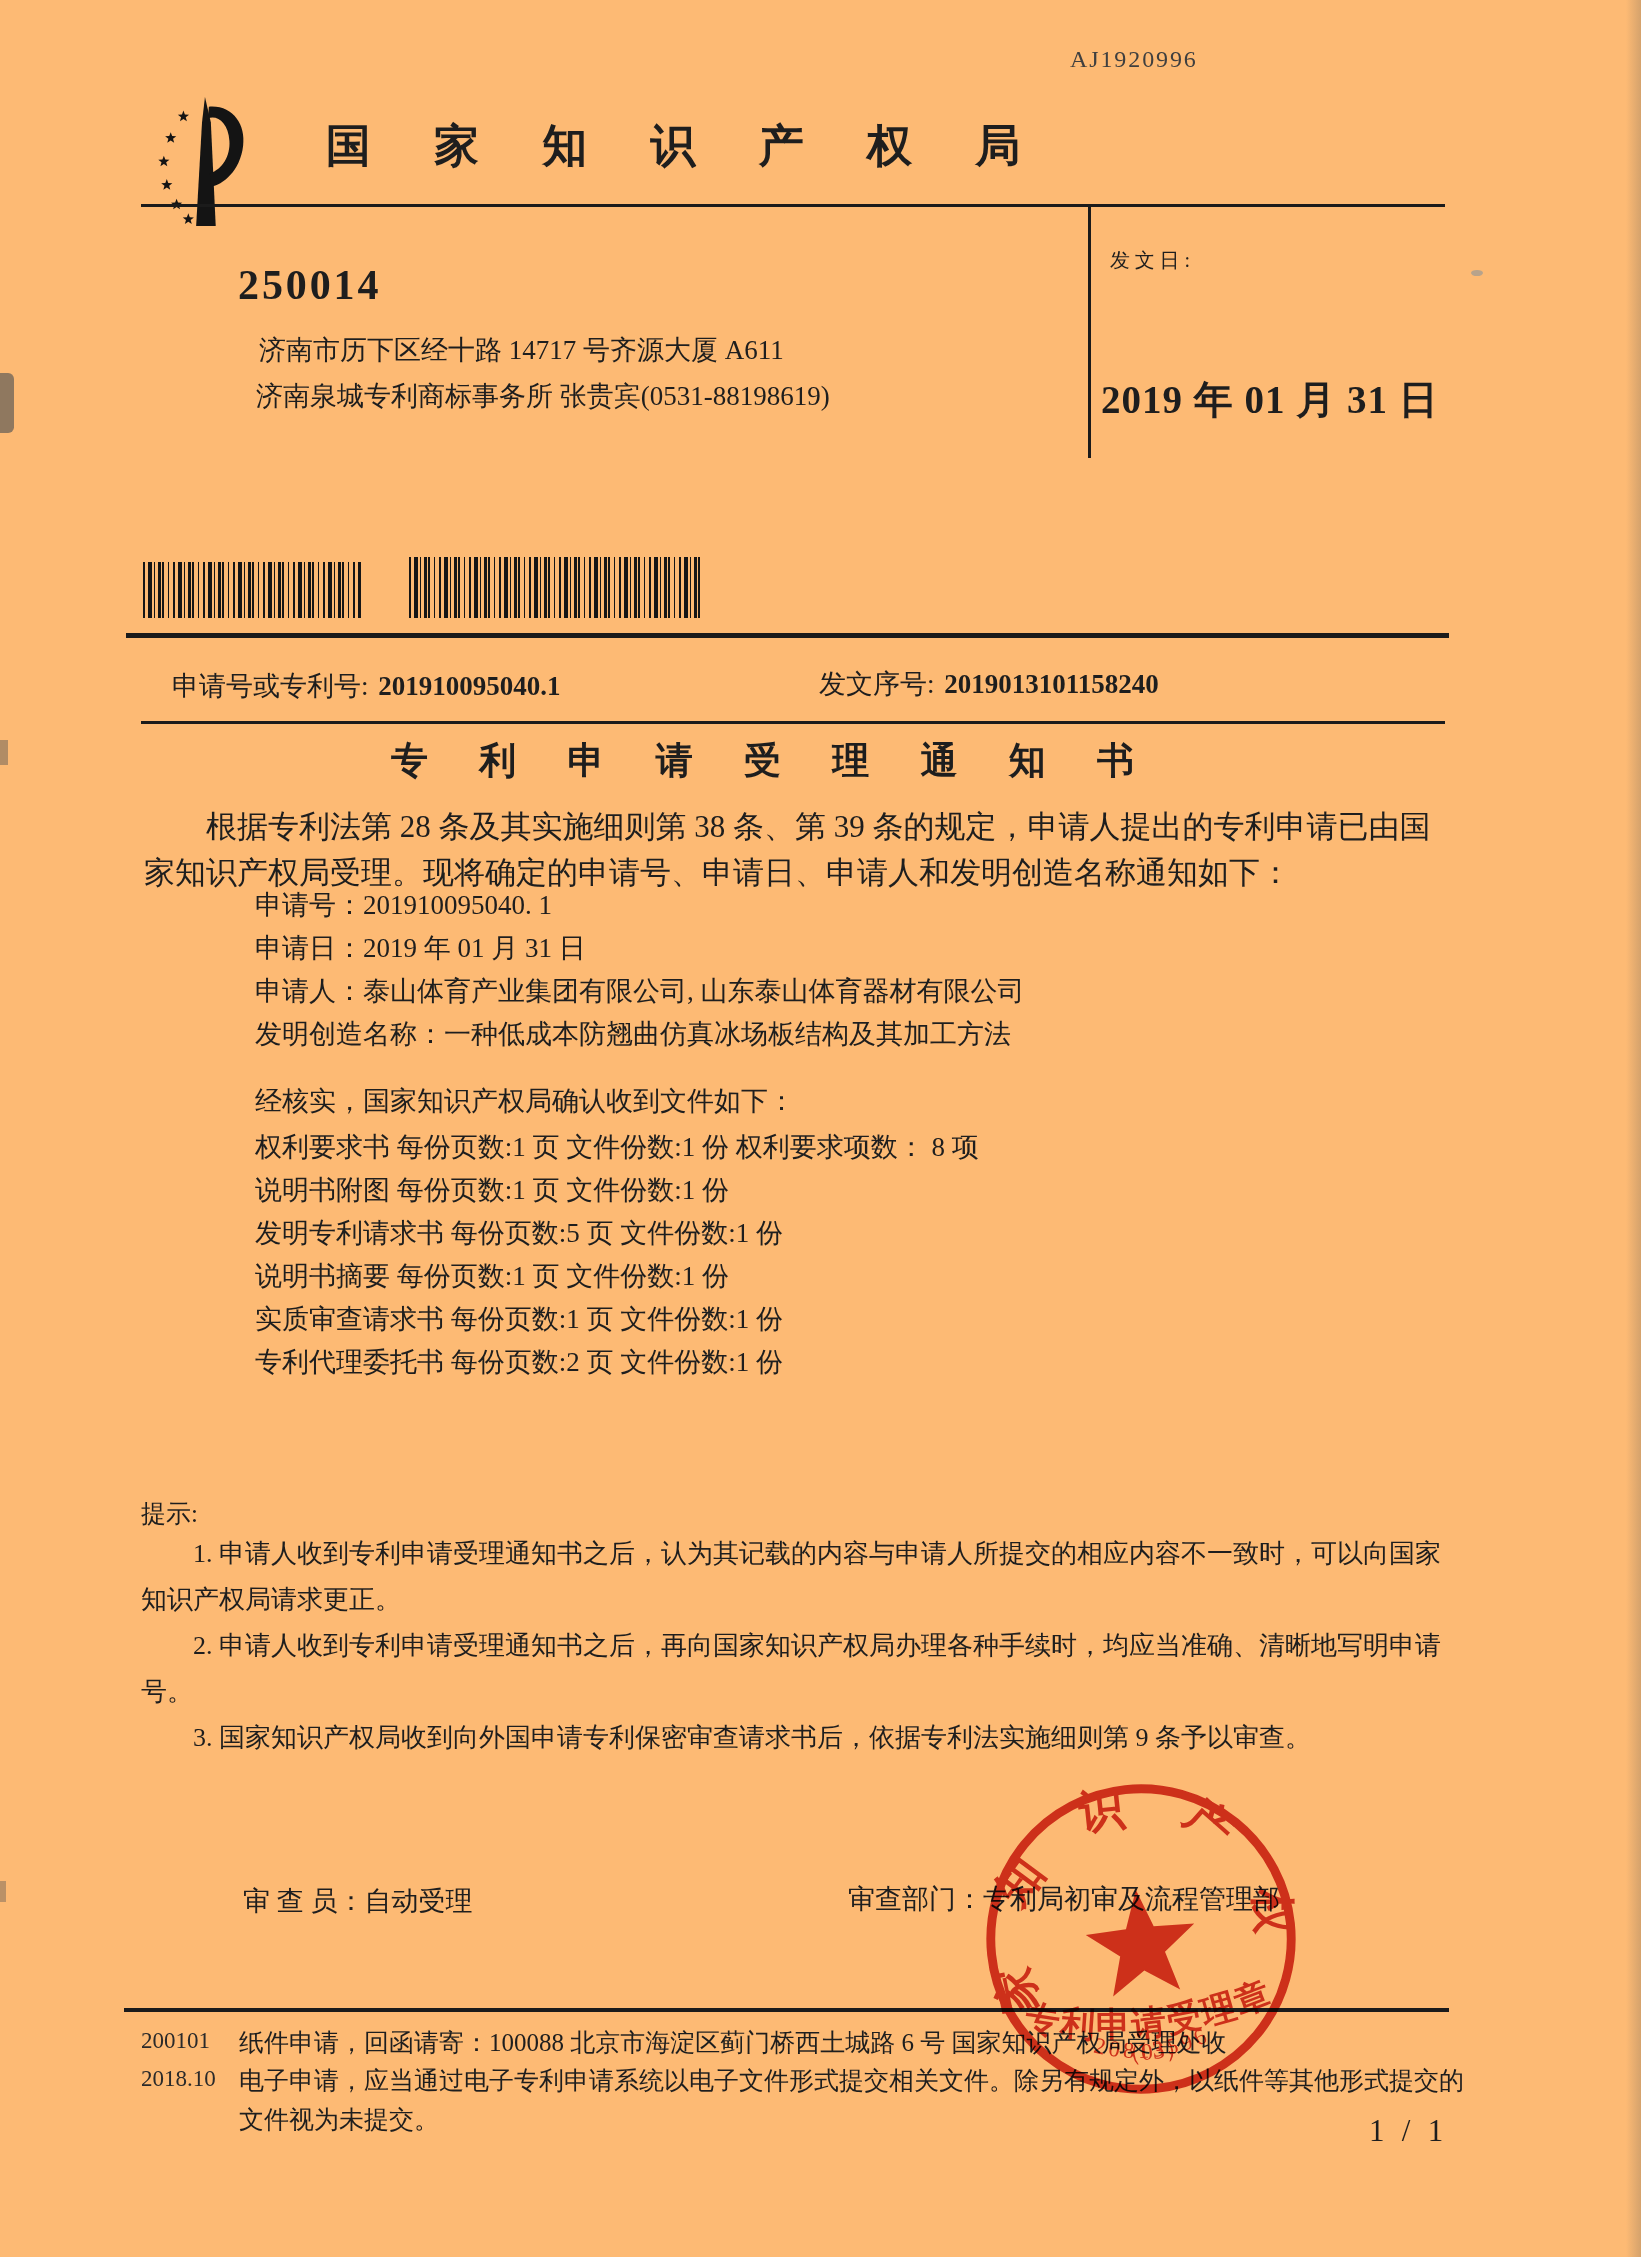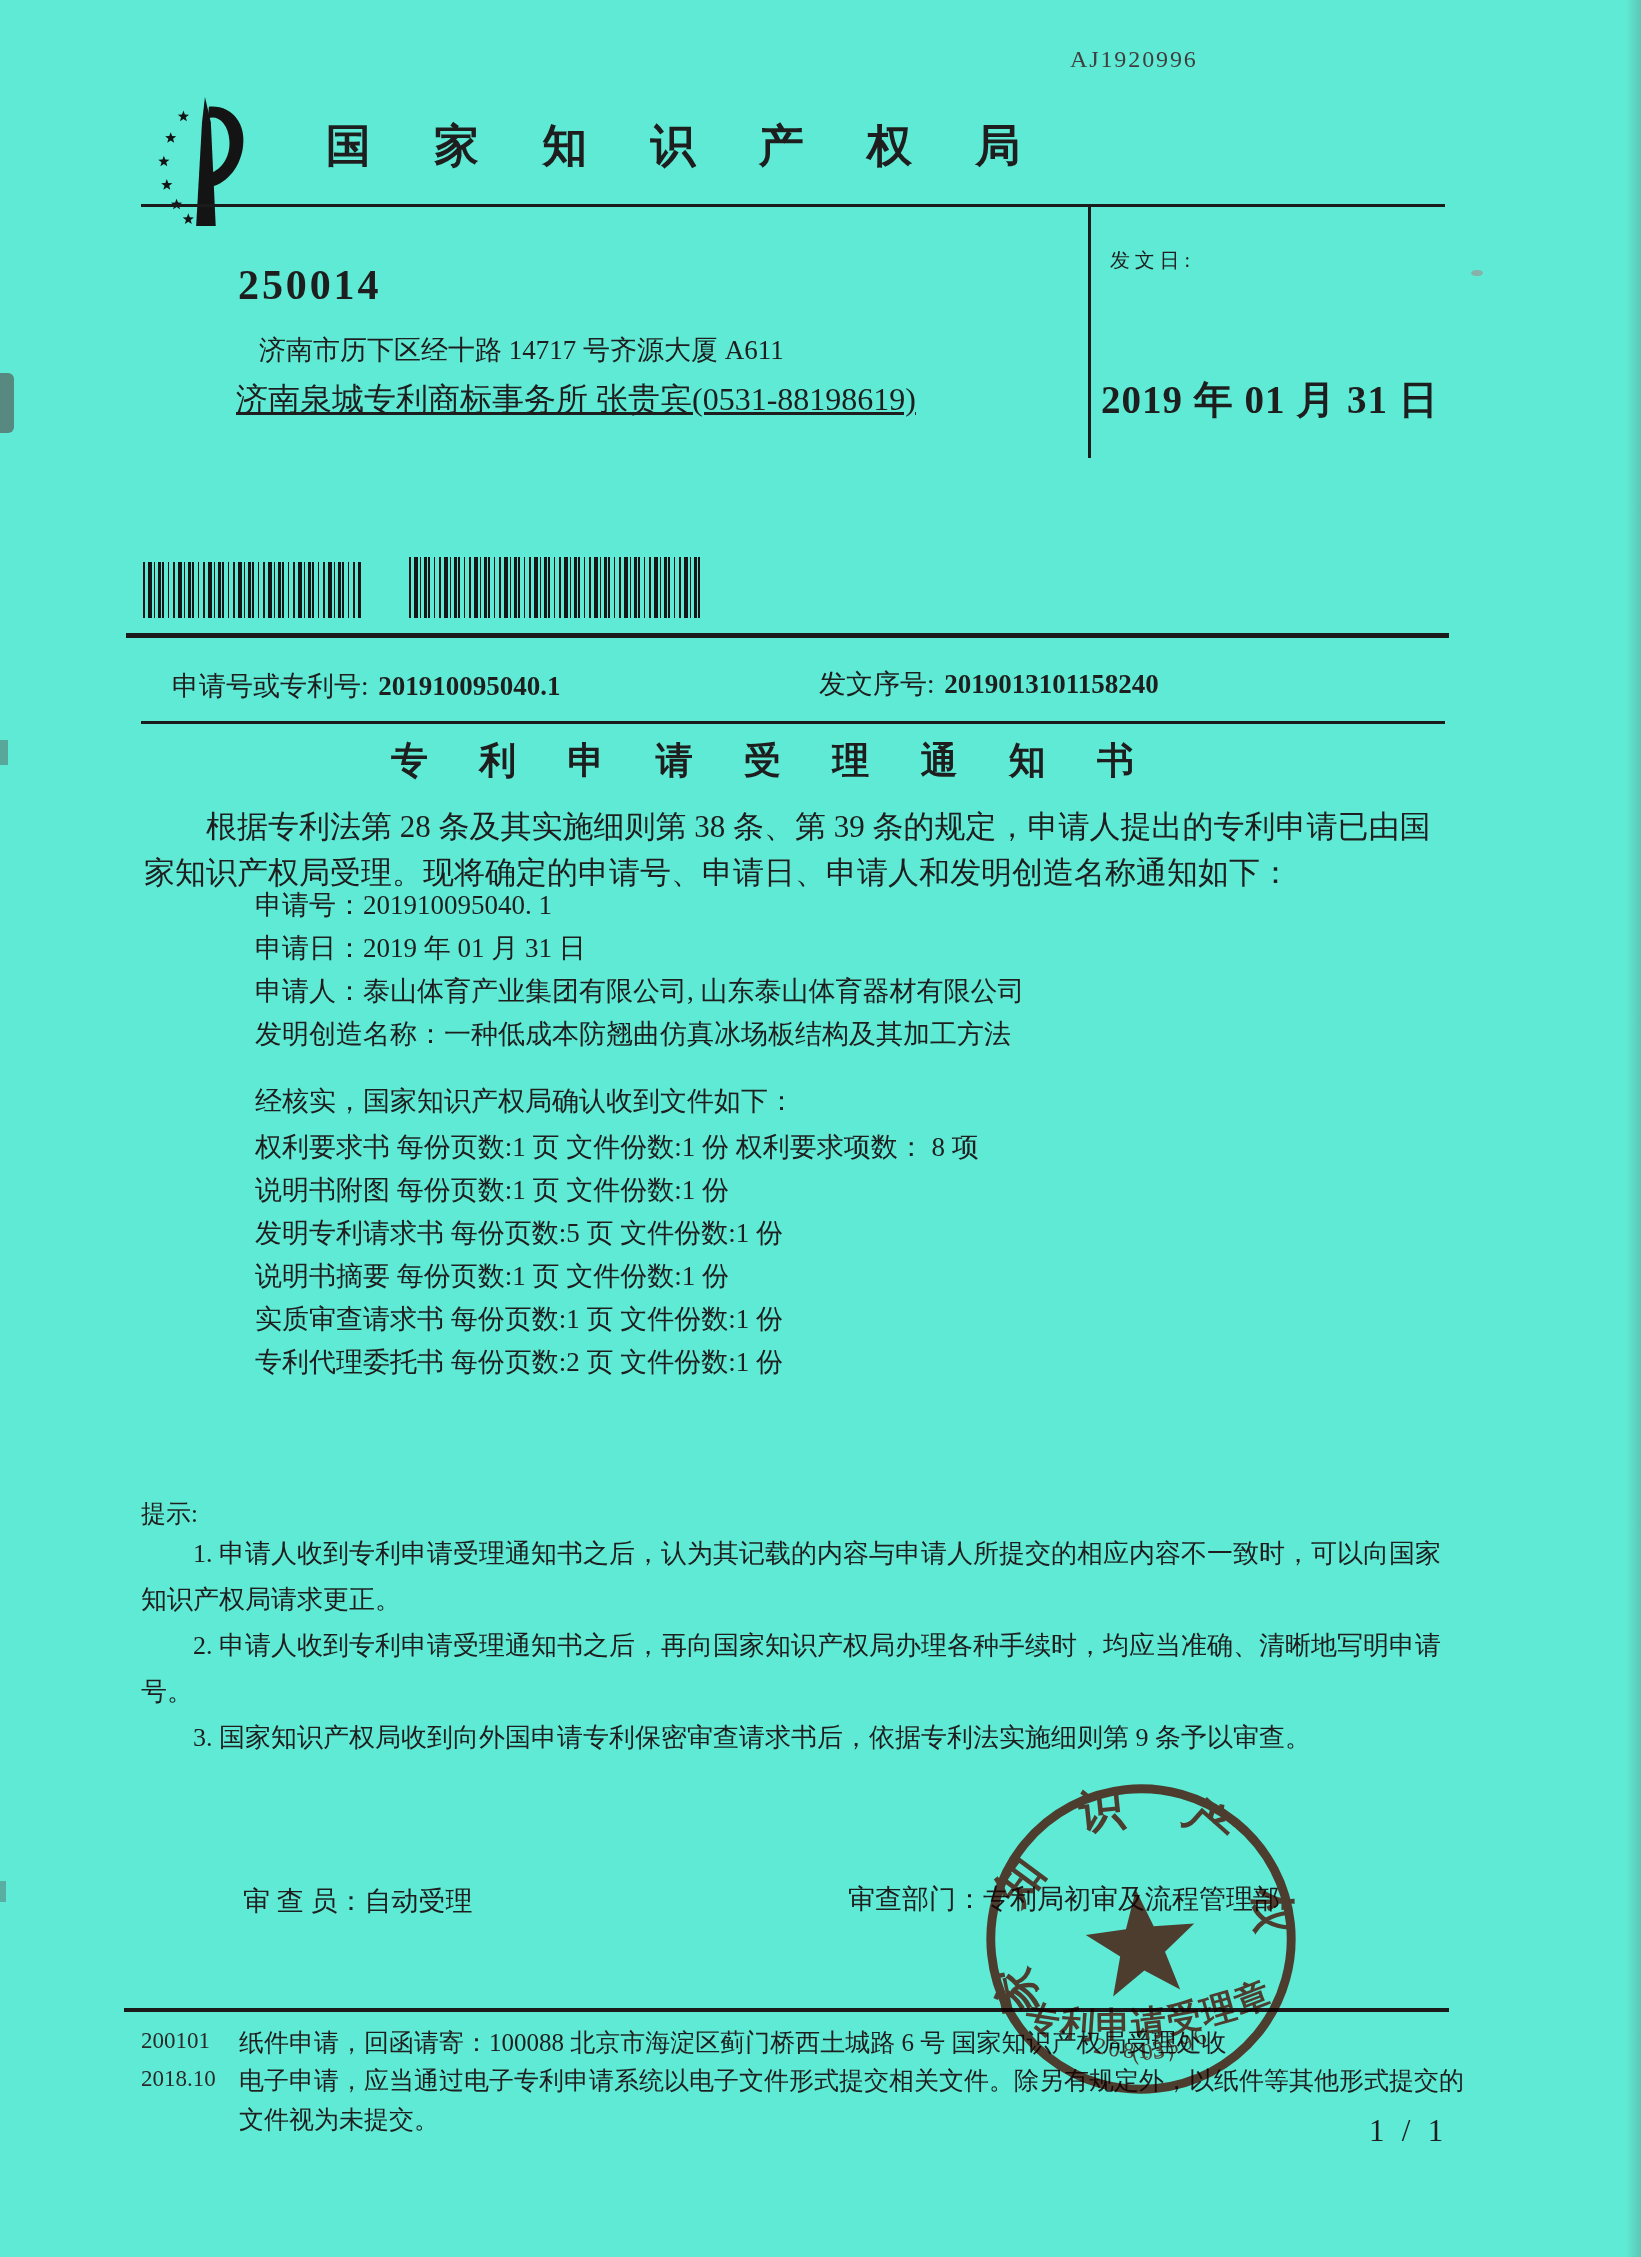--- a/index.html
+++ b/index.html
@@ -1,29 +1,29 @@
 <!DOCTYPE html>
 <html><head>
 <meta charset="utf-8">
 <style>
   html,body{margin:0;padding:0;background:#9a9a9a;}
-  .page{position:relative;width:1641px;height:2257px;background:#5eead4;overflow:hidden;
+  .page{position:relative;width:1641px;height:2257px;background:#fdba74;overflow:hidden;
         font-family:"Liberation Serif","DejaVu Serif",serif;color:#1e1e1e;}
   .abs{position:absolute;}
   
   .ref-number{left:1070px;top:46px;font-size:24px;letter-spacing:1.9px;color:#3f3f3f;}
   .logo{left:153px;top:93px;width:100px;height:137px;}
   .agency-title{left:319px;top:116px;width:734px;margin:0;text-align:center;
                 font-size:45px;font-weight:700;letter-spacing:26px;white-space:nowrap;}
   .rule{background:#1b1b1b;}
   .rule-top{left:141px;top:204px;width:1304px;height:2.9px;}
   .vline{left:1088px;top:204px;width:2.9px;height:254px;background:#1b1b1b;}
   .postal-code{left:238px;top:261px;font-size:42px;font-weight:700;letter-spacing:2.9px;}
   .addr1{left:259px;top:332px;font-size:27px;}
-  .addr2{left:236px;top:378px;font-size:32px;text-decoration:underline;}
+  .addr2{left:256px;top:378px;font-size:27px;}
   .date-label{left:1110px;top:247px;font-size:20px;letter-spacing:4.8px;}
   .date-value{left:1101px;top:373px;font-size:39px;font-weight:700;letter-spacing:1px;white-space:nowrap;}
   
   .barcode{background:repeating-linear-gradient(90deg,
       #161616 0 1.9px,transparent 1.9px 4.8px,
       #161616 4.8px 8.7px,transparent 8.7px 10.6px,
       #161616 10.6px 11.6px,transparent 11.6px 15.4px,
       #161616 15.4px 18.3px,transparent 18.3px 19.3px,
       #161616 19.3px 21px,transparent 21px 25px,
       #161616 25px 26px,transparent 26px 30px);}

